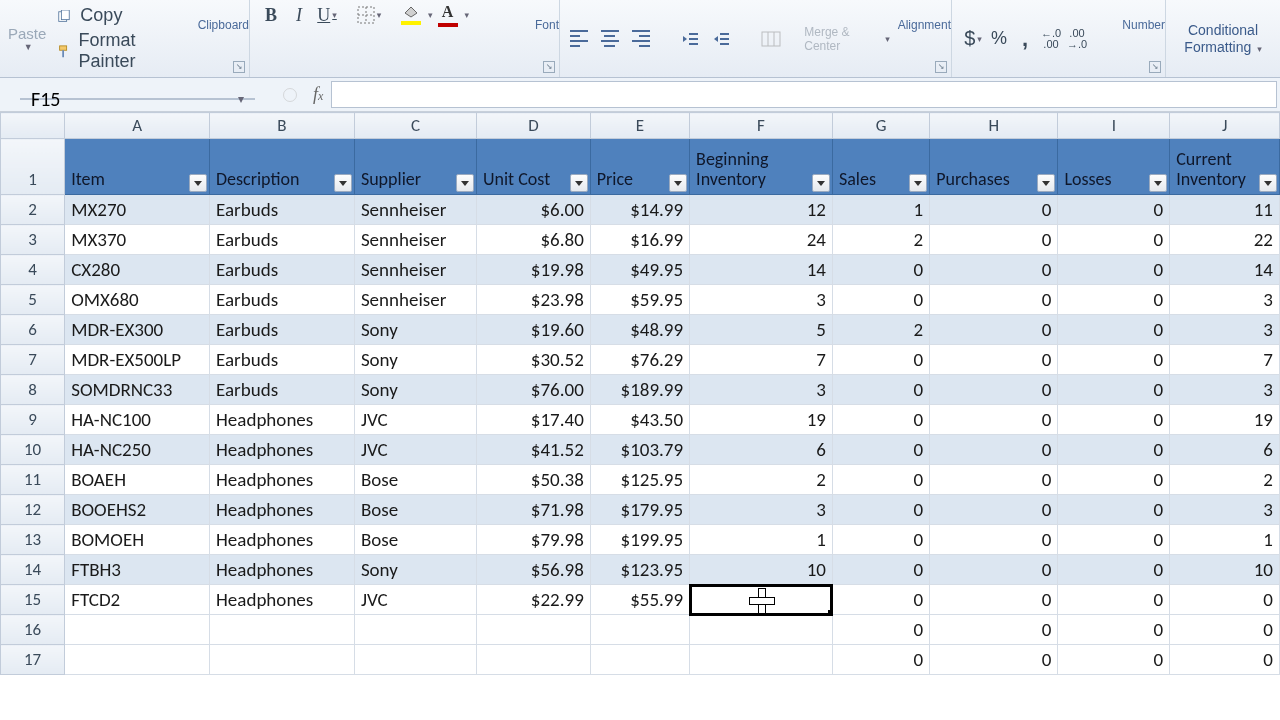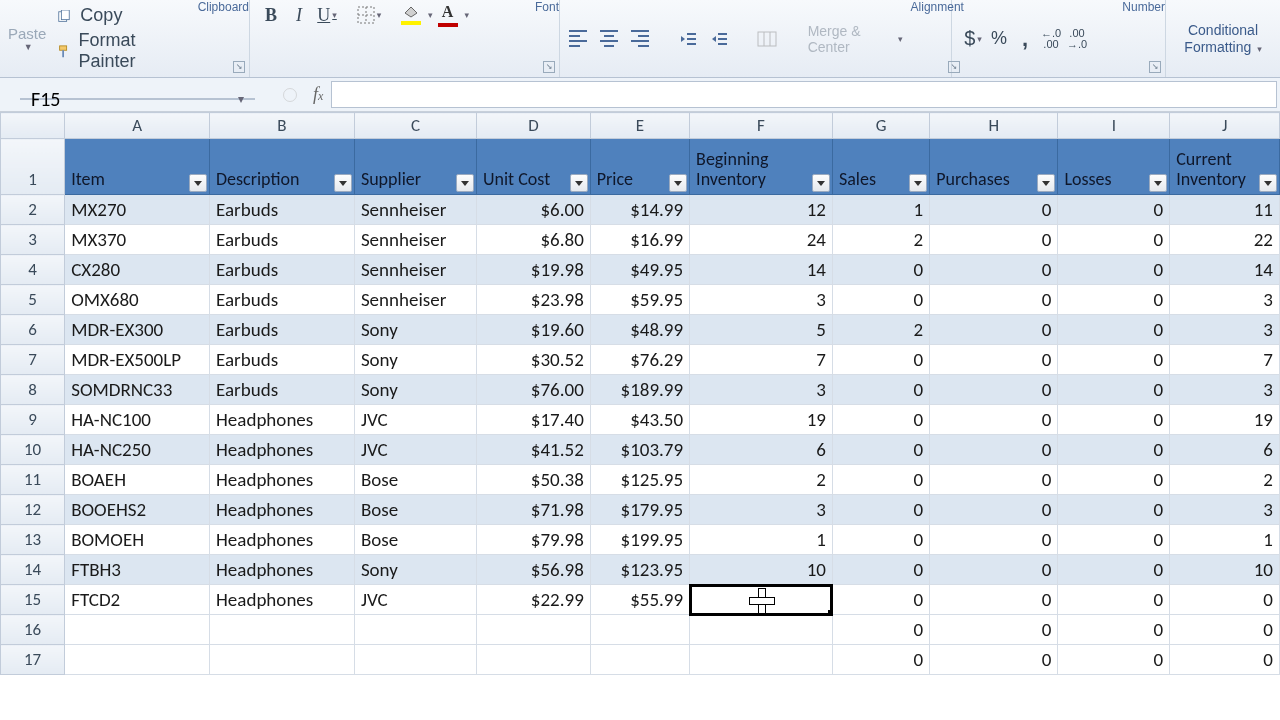--- a/index.html
+++ b/index.html
@@ -31,20 +31,21 @@
     display: flex;
     align-items: center;
     padding: 2px 8px;
   }
   .ribbon-group-label {
     font-size: 12px;
     color: #4a6a9a;
     text-align: center;
     padding-bottom: 4px;
     position: relative;
+    margin-top: 18px;
   }
   .ribbon-group-label .dlg {
     position: absolute;
     right: 4px;
     bottom: 4px;
     width: 12px;
     height: 12px;
     border: 1px solid #9ab;
     font-size: 8px;
     line-height: 10px;
@@ -70,21 +71,21 @@
     color:#3a4a5a;
   }
   .dropdown-tiny { font-size:9px; color:#667; margin-left:2px;}
 
   .font-group .row { display:flex; align-items:center; gap:2px;}
   .hl { width:20px; height:4px; background:#FFF200; margin-top:2px;}
   .fc { width:20px; height:4px; background:#C00000; margin-top:2px;}
   .align-box { display:flex; flex-direction:column; gap:3px; width:18px;}
   .align-box span { height:2px; background:#4a6a9a; display:block;}
 
-  .merge-label { color:#b0b8c2; font-size:14px; margin-left:20px;}
+  .merge-label { color:#b0b8c2; font-size:12px; margin-left:13px;}
   .cf-label { color:#3a5a8a; font-size:14px; text-align:center; line-height:1.2;}
 
   
   .fx-row {
     display:flex;
     align-items:stretch;
     height: 34px;
     border-bottom:1px solid #c8d0da;
     background:#eef3f9;
   }

